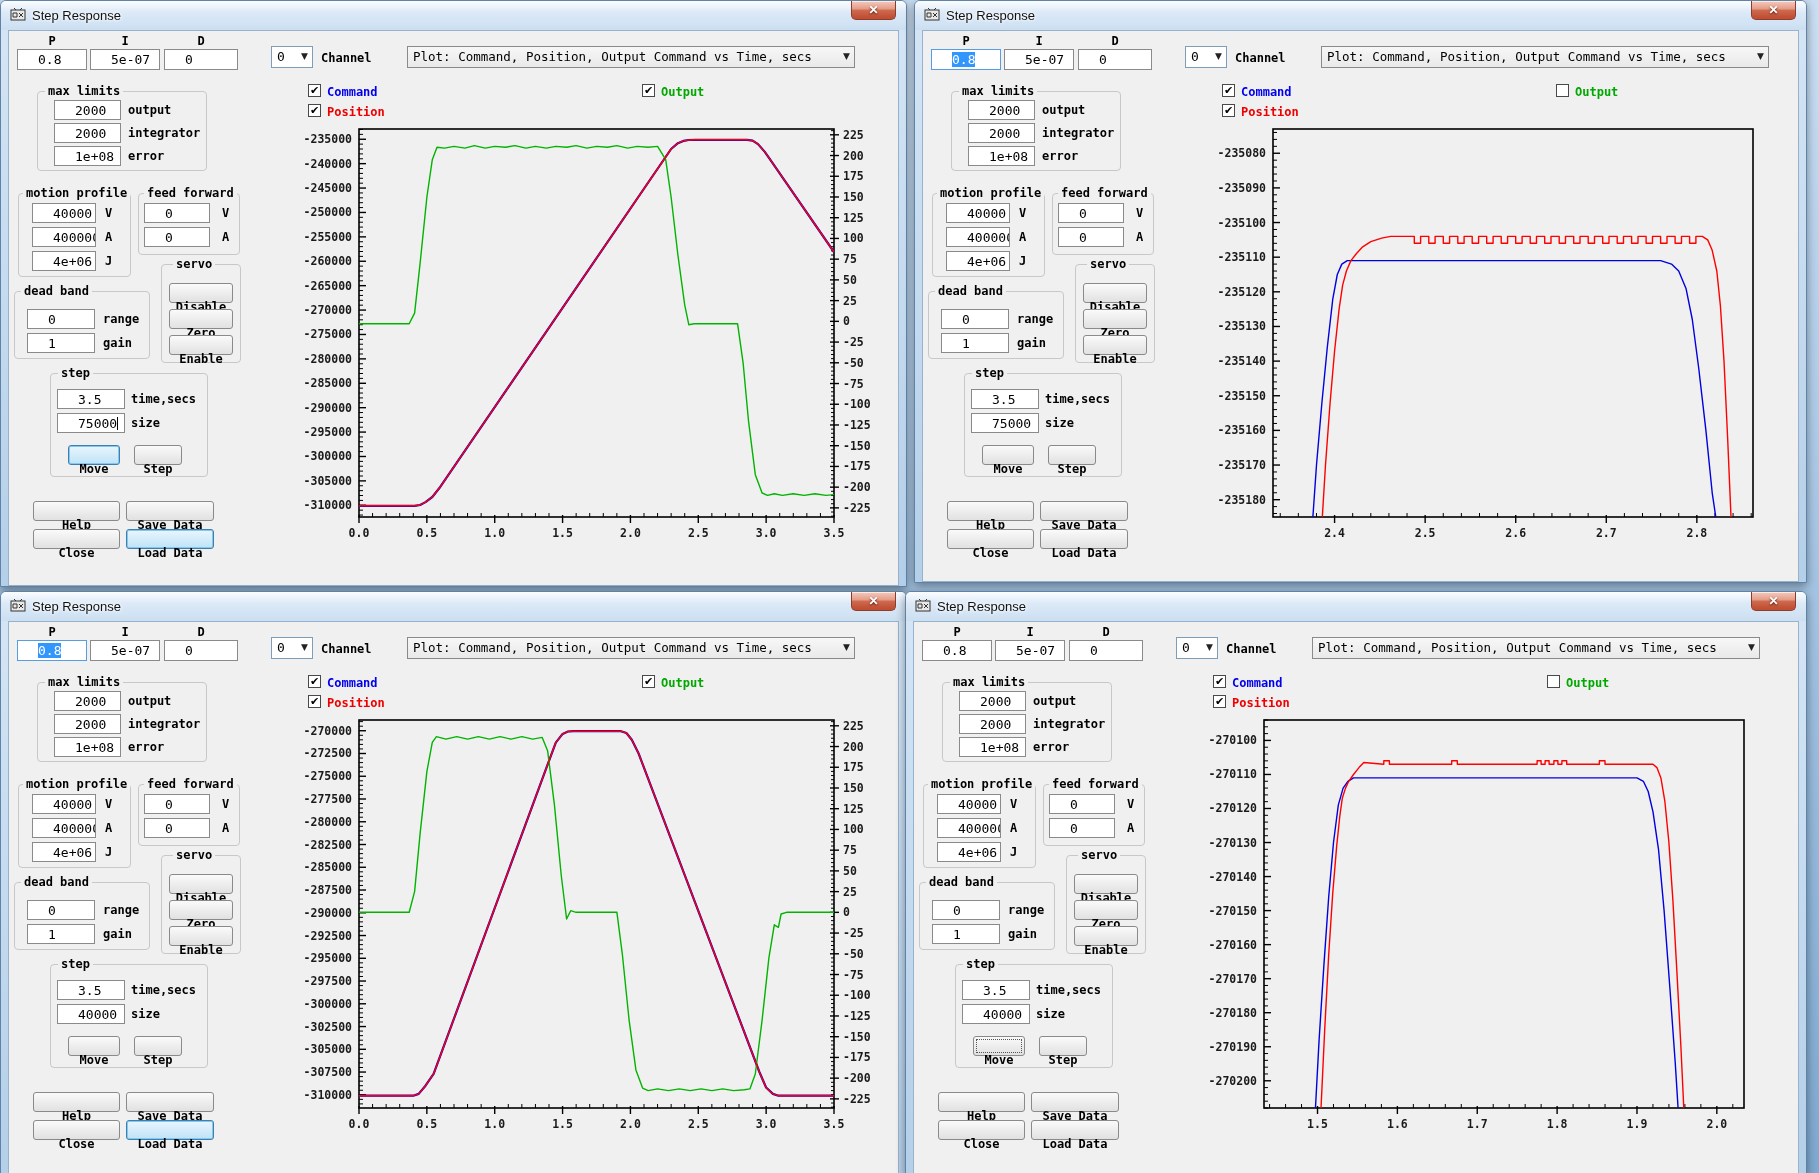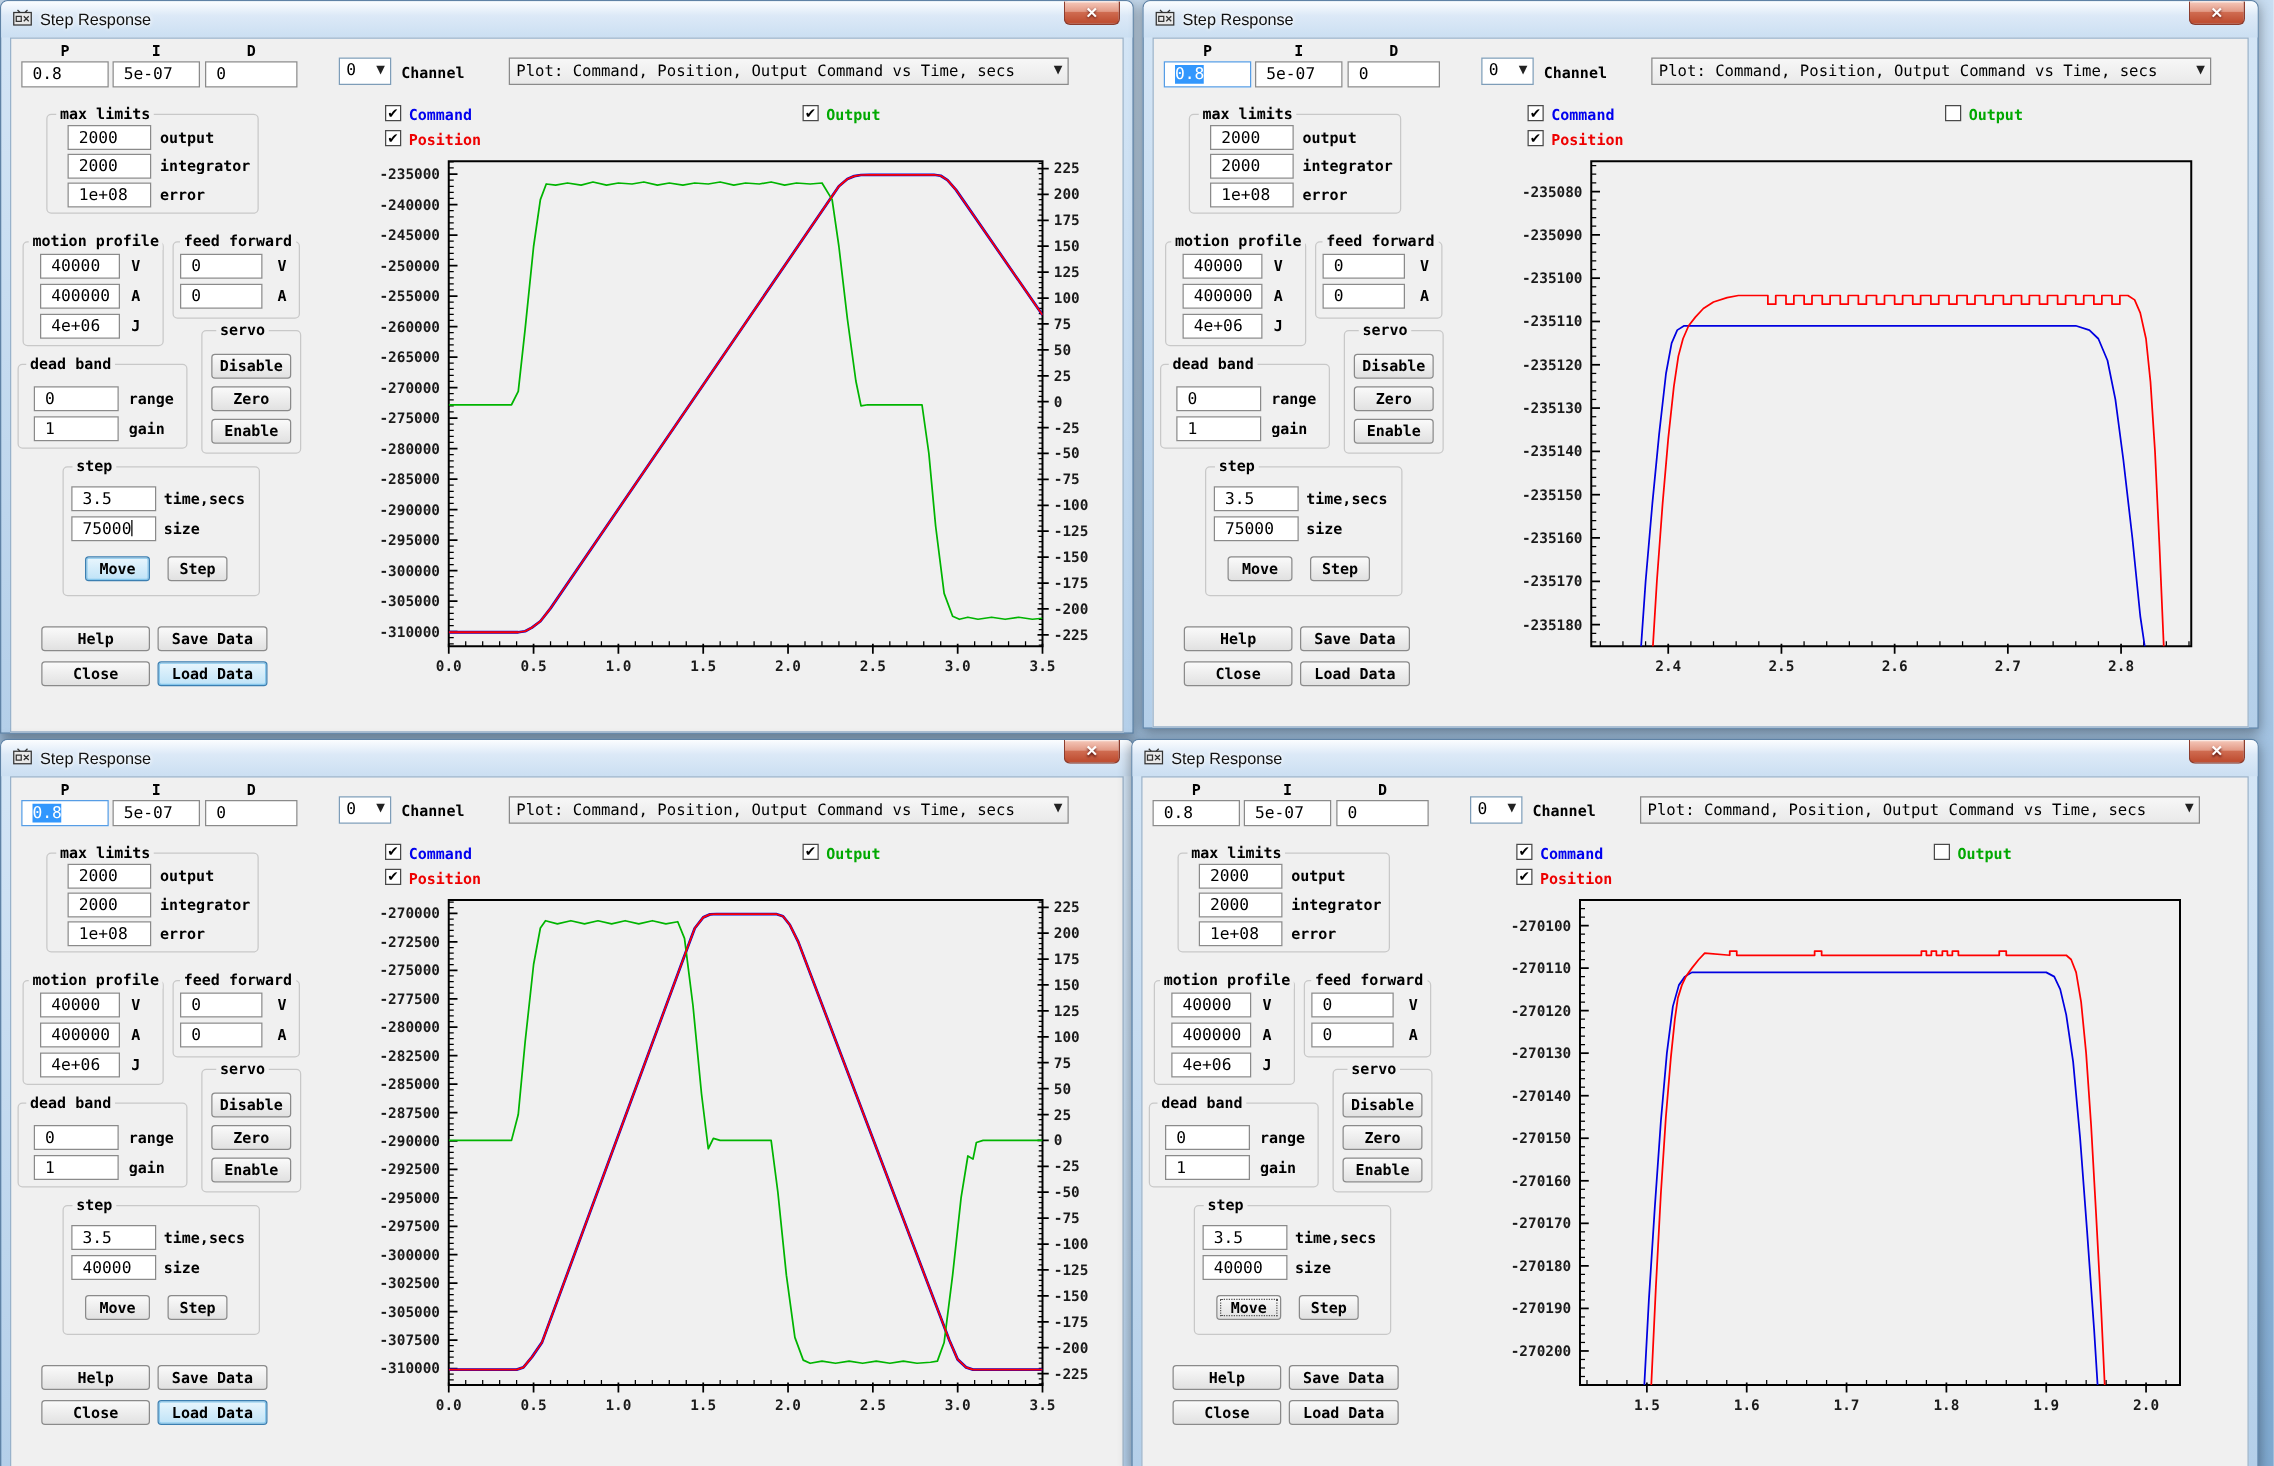--- a/index.html
+++ b/index.html
@@ -15,31 +15,31 @@
   .app-icon{position:absolute;left:9px;top:6px;width:16px;height:16px;}
   .close-btn{position:absolute;right:10px;top:0;width:45px;height:19px;box-sizing:border-box;
        border:1px solid #8c3c2d;border-top:none;border-radius:0 0 5px 5px;cursor:default;
        background:linear-gradient(#f6cabc,#e29a86 45%,#cf6b50 50%,#c05034 90%);
        box-shadow:inset 0 1px 0 rgba(255,255,255,.6);}
   .close-x{display:block;text-align:center;color:#fff;font:bold 12px/18px "Liberation Sans",sans-serif;
        text-shadow:0 1px 2px rgba(60,0,0,.8);}
   .client{position:absolute;left:7px;right:7px;top:29px;bottom:0;background:#f0f0f0;border:1px solid #98b2cb;}
   .lbl{position:absolute;font:bold 12px "DejaVu Sans Mono",monospace;color:#000;white-space:nowrap;}
   .entry{position:absolute;box-sizing:border-box;background:#fff;border:1px solid #8a8a8a;
-       font:13px "DejaVu Sans Mono",monospace;padding:2px 8px;white-space:nowrap;overflow:hidden;}
+       font:13px "DejaVu Sans Mono",monospace;padding:2px 20px;white-space:nowrap;overflow:hidden;}
   .entry.focus{border:1px solid #569de5;}
   .selected-text{background:#3297fd;color:#fff;}
   .caret{display:none;width:1px;height:13px;background:#000;vertical-align:-2px;}
   .caret.on{display:inline-block;}
   .grp{position:absolute;box-sizing:border-box;border:1px solid #c8c8c8;border-radius:4px;}
   .grp-legend{position:absolute;font:bold 12px "DejaVu Sans Mono",monospace;background:#f0f0f0;
        padding:0 3px;white-space:nowrap;z-index:2;}
   .btn{position:absolute;box-sizing:border-box;border:1px solid #8a8a8a;border-radius:3px;
        background:linear-gradient(#fafafa,#e1e1e1);font:bold 12px "DejaVu Sans Mono",monospace;
-       text-align:center;color:#000;cursor:default;padding-top:2px;}
+       text-align:center;color:#000;cursor:default;padding-top:16px;}
   .btn.accent{border-color:#3c7fb1;background:linear-gradient(#e9f6fd,#bfe3f7);
        box-shadow:inset 0 0 0 1px #86c7ec;}
   .btn.focusdot{outline:1px dotted #555;outline-offset:-4px;}
   .cb{position:absolute;width:13px;height:13px;box-sizing:border-box;background:#fff;
        border:1px solid #494949;text-align:center;}
   .cb .mark{display:block;font:bold 11px/11px "DejaVu Sans",sans-serif;color:#000;margin-top:0px;}
   .cb.unchecked .mark{visibility:hidden;}
   .combo{position:absolute;box-sizing:border-box;background:#fff;border:1px solid #7e9db8;}
   .combo .val{position:absolute;left:5px;top:2px;font:13px "DejaVu Sans Mono",monospace;white-space:nowrap;}
   .combo .arrow{position:absolute;right:4px;top:4px;font:9px "DejaVu Sans",sans-serif;color:#222;}

